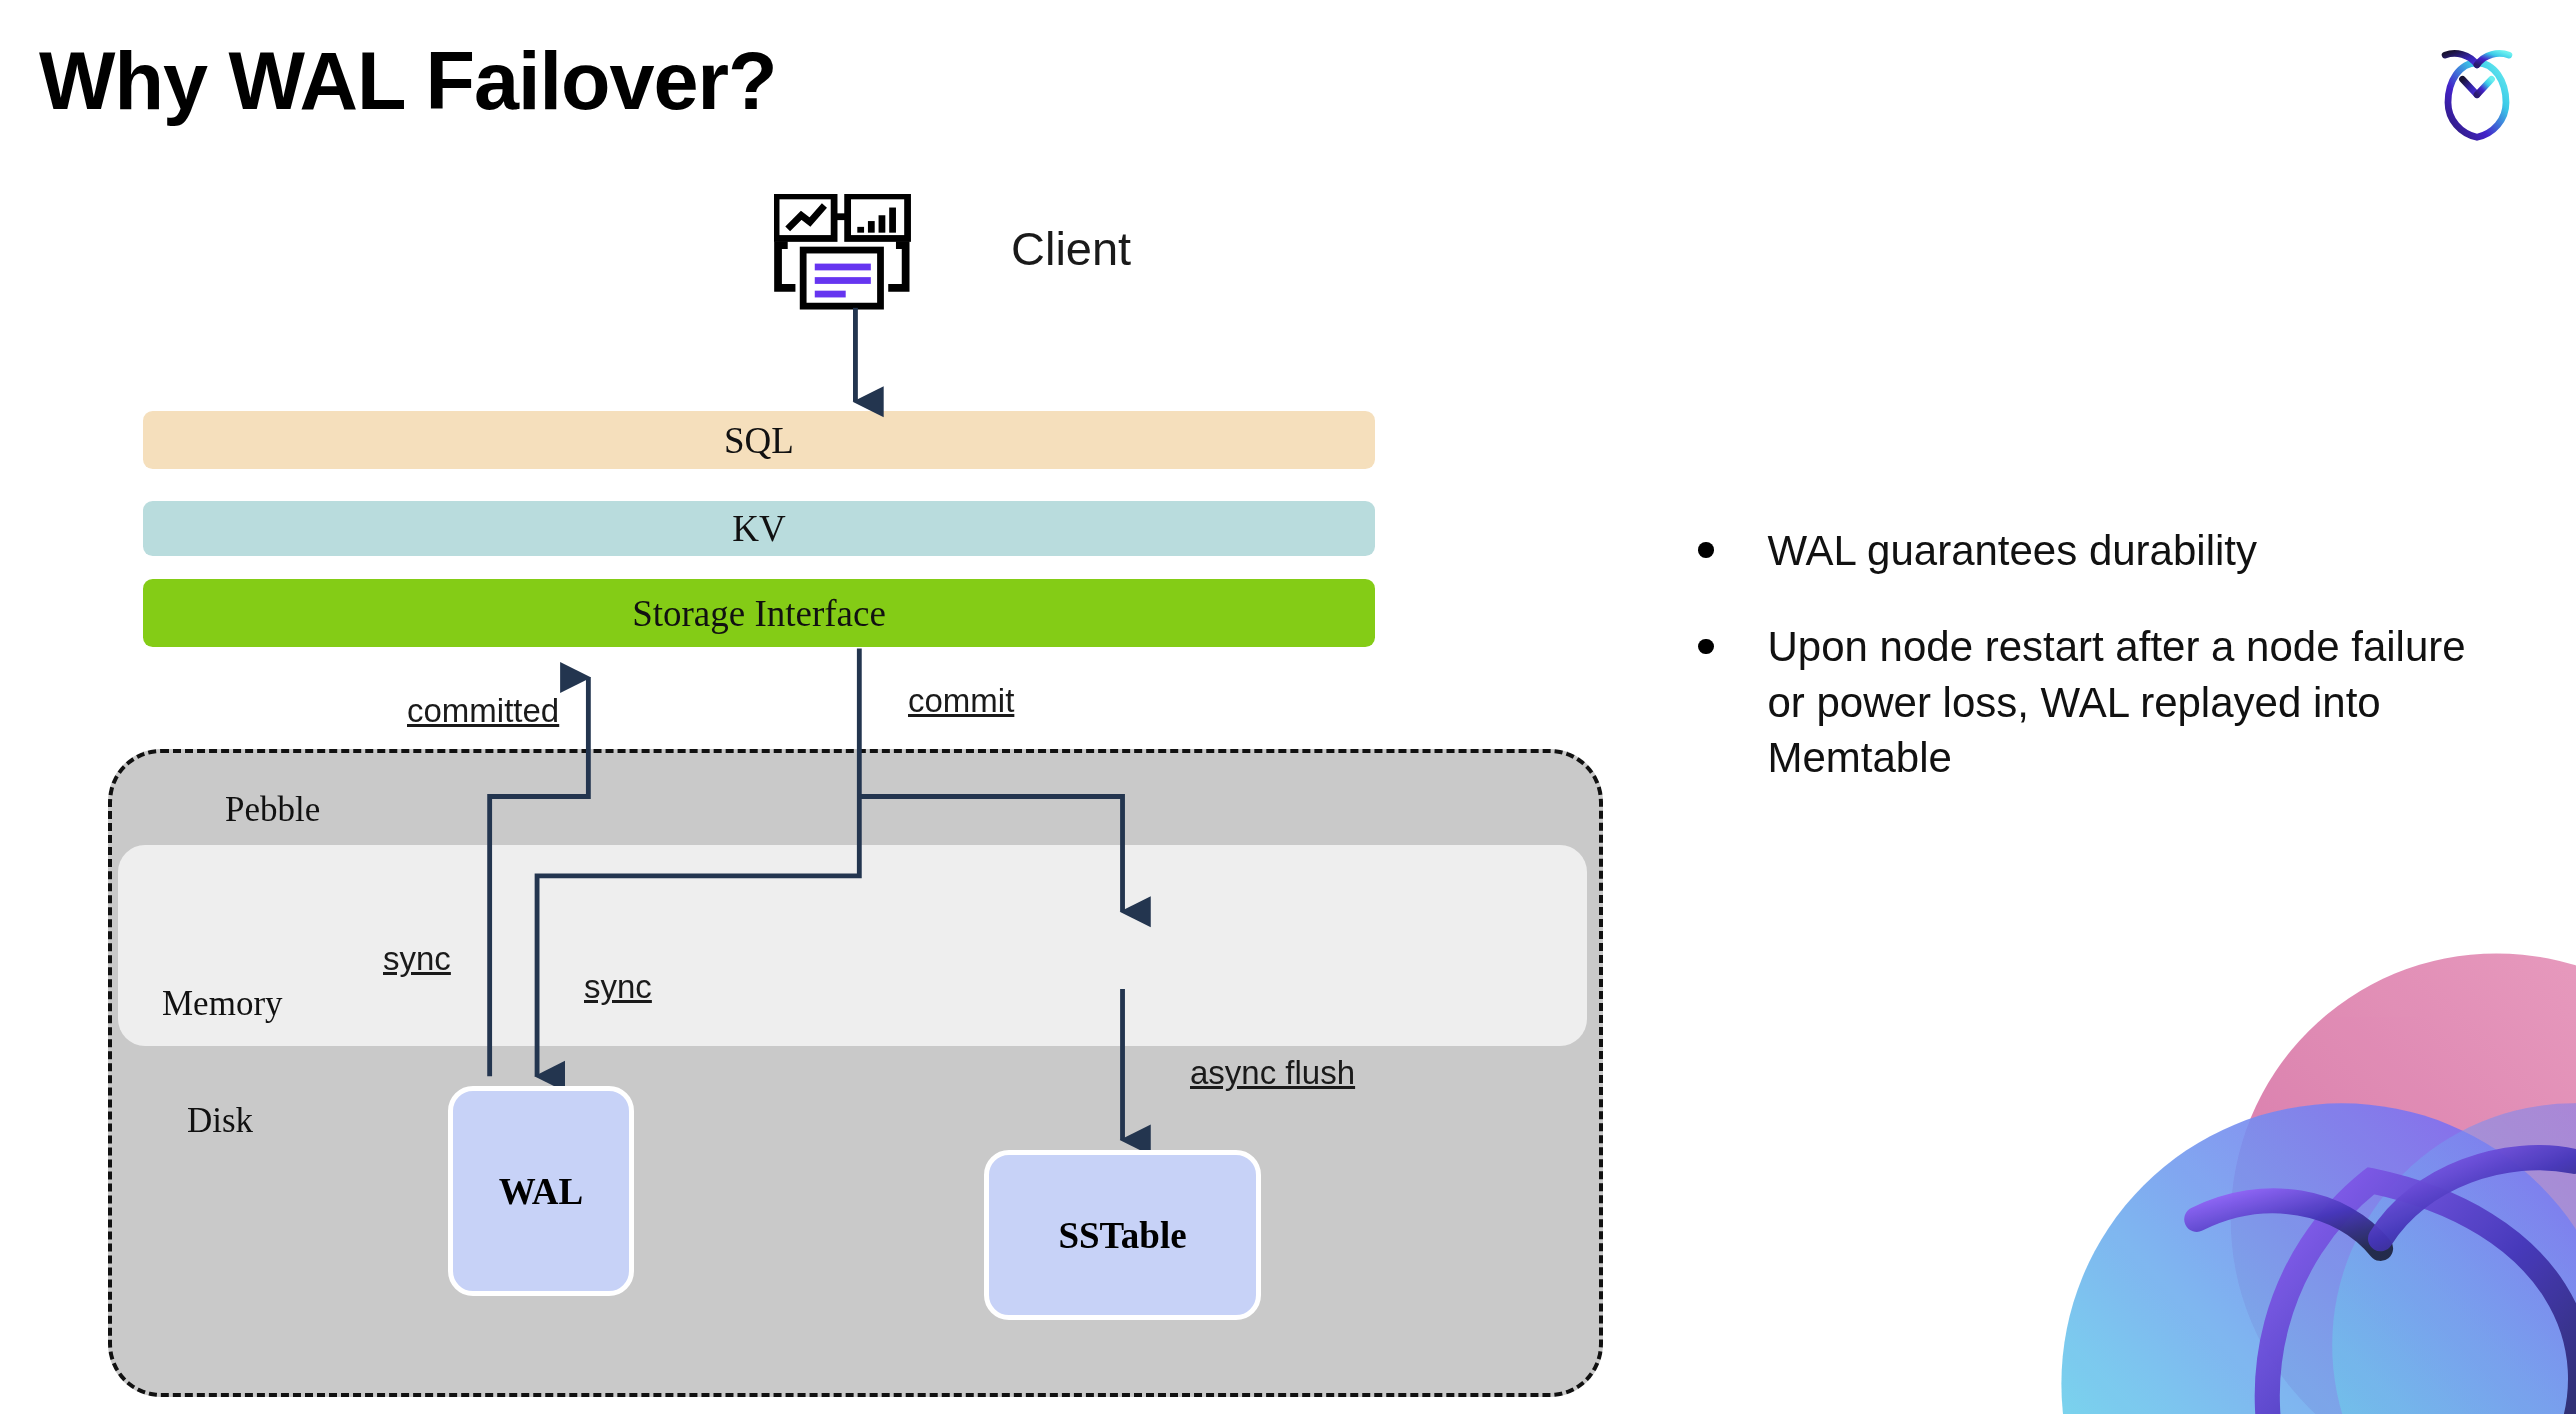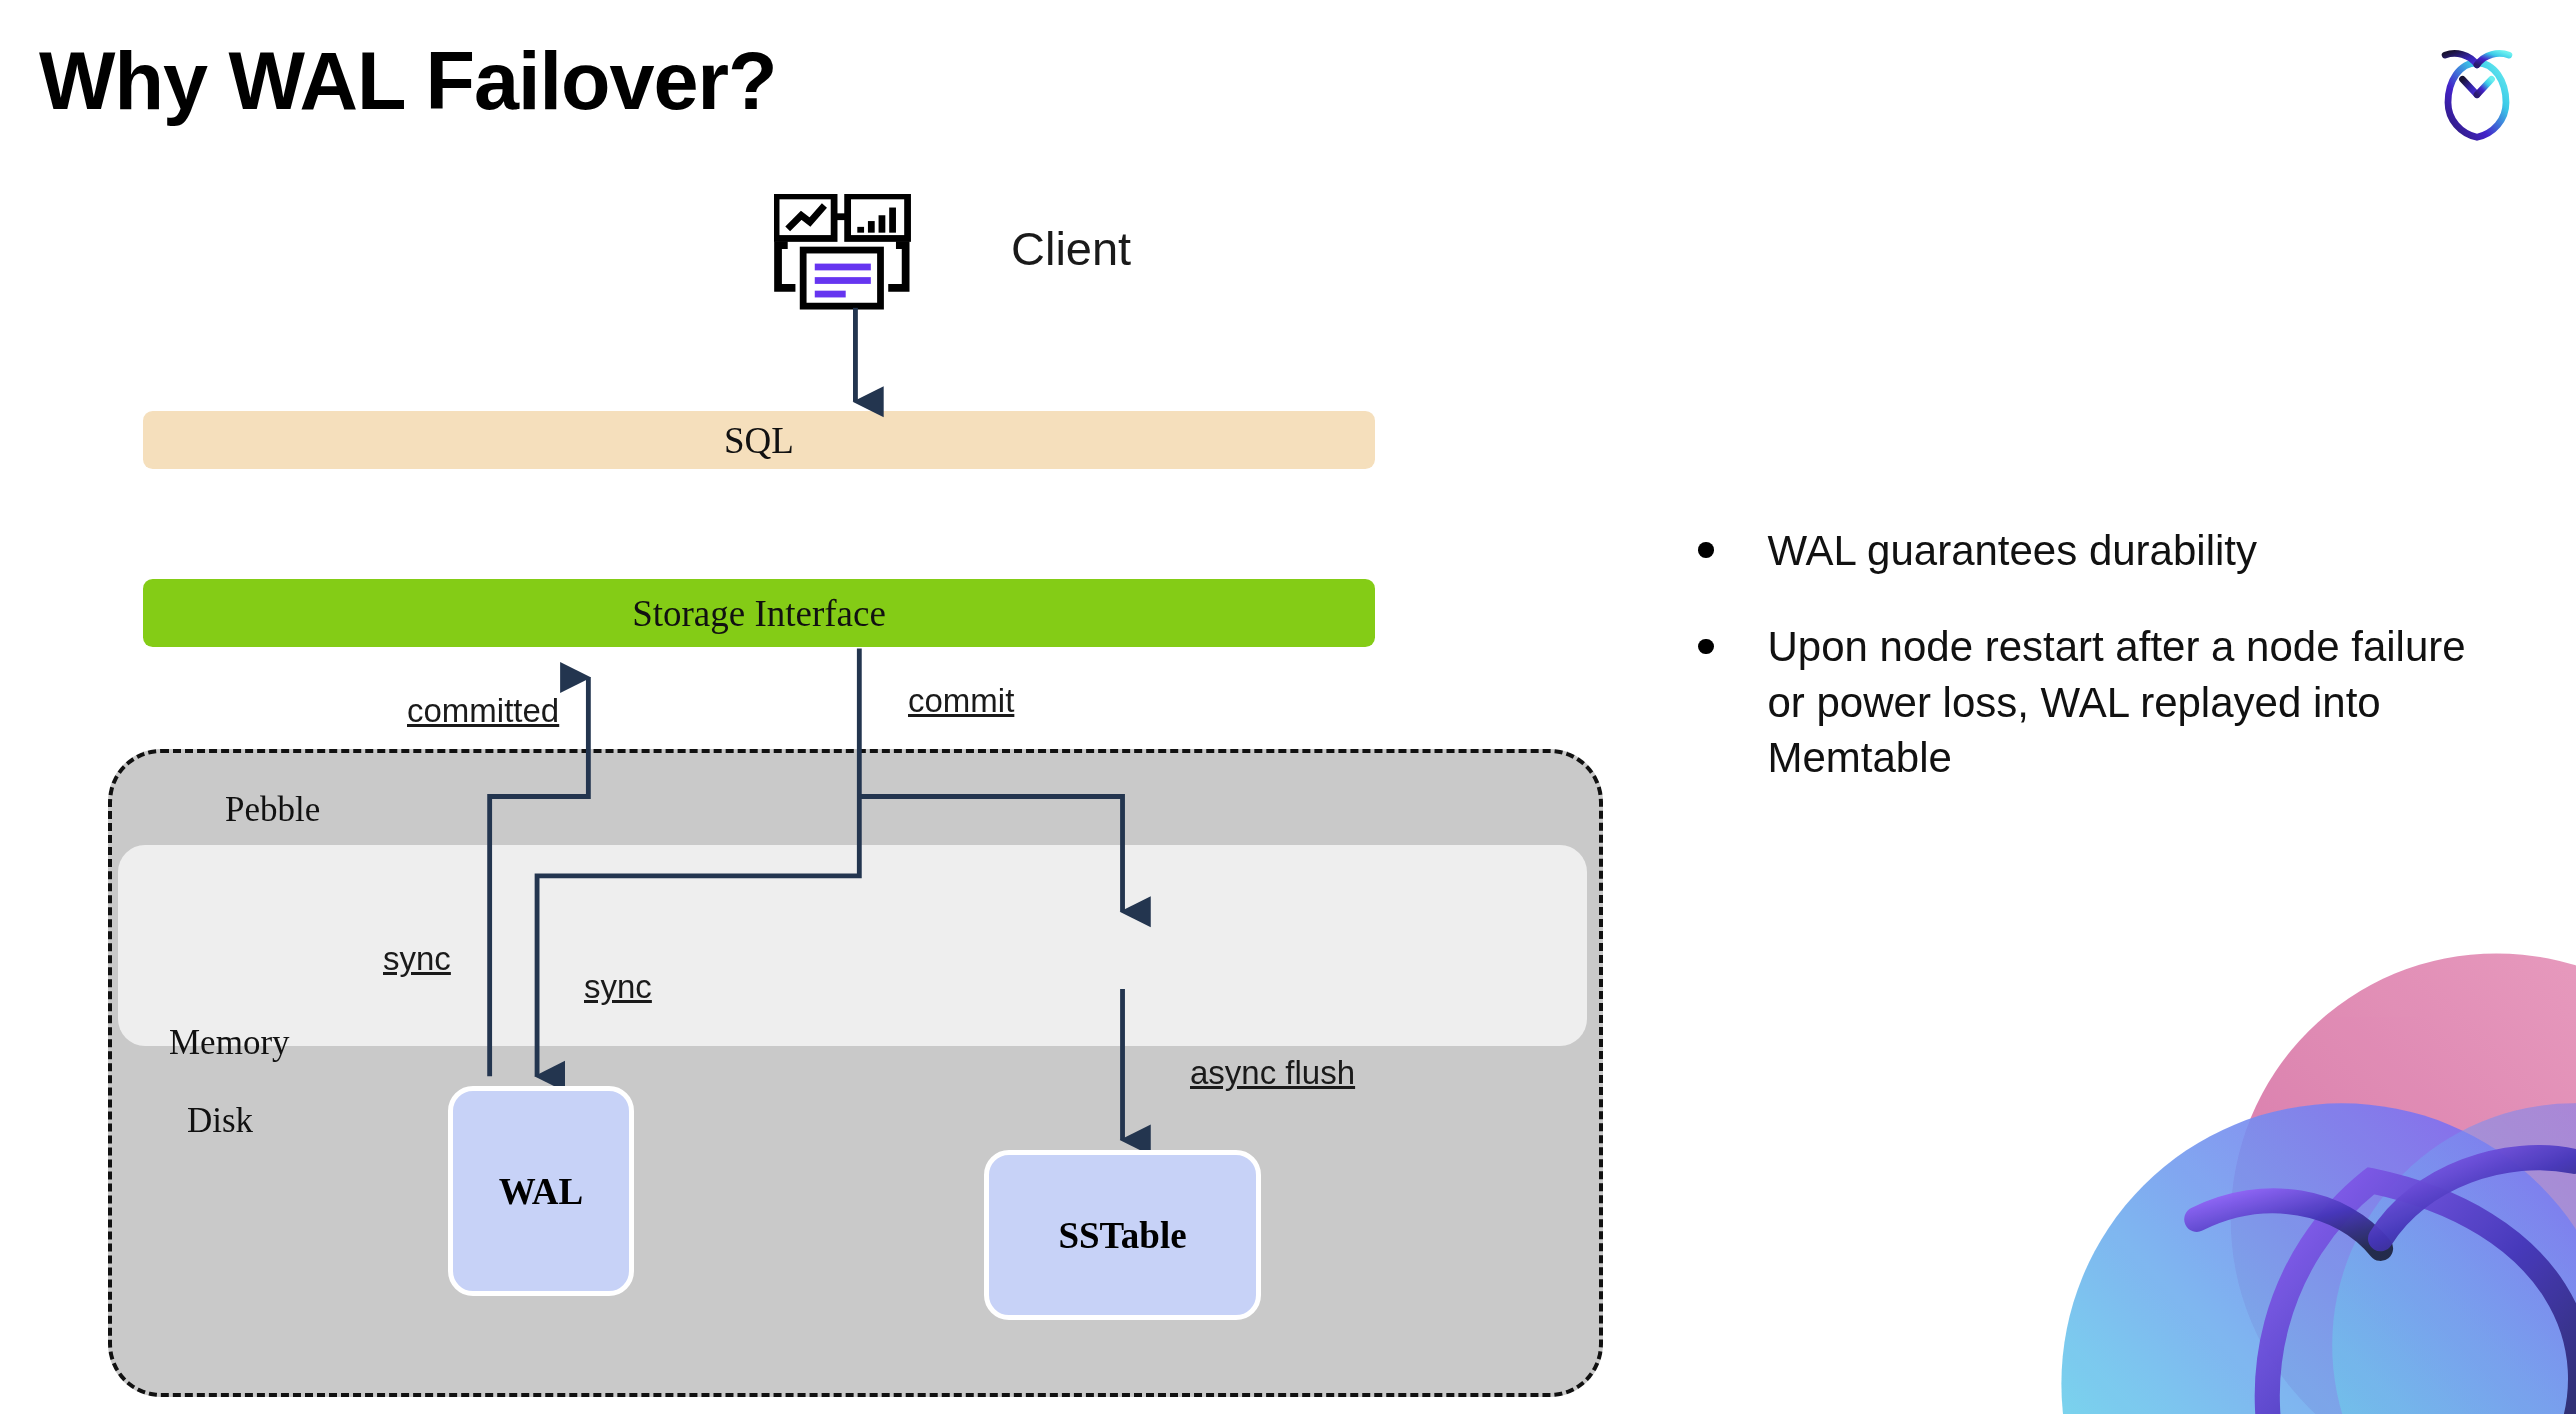--- a/index.html
+++ b/index.html
@@ -33,21 +33,21 @@
   #bar-storage{top:579px;height:68px;background:#84cc16;}
 
   
   #pebble-box{position:absolute;left:108px;top:749px;width:1495px;height:648px;
               background:#c9c9c9;border:4.8px dashed #111;border-radius:53px;box-sizing:border-box;}
   #memory-box{position:absolute;left:118px;top:845px;width:1469px;height:201px;
               background:#eeeeee;border-radius:27px;box-sizing:border-box;}
 
   .zone-label{position:absolute;font-family:"Liberation Serif",serif;font-size:35px;color:#111;}
   #label-pebble{left:225px;top:790px;}
-  #label-memory{left:169px;top:984px;margin-top:39px;}
+  #label-memory{left:162px;top:984px;}
   #label-disk{left:187px;top:1101px;}
 
   
   .node{position:absolute;display:flex;align-items:center;justify-content:center;
         background:#c7d2f7;font-family:"Liberation Serif",serif;font-weight:700;color:#000;}
   #node-memtable{left:984px;top:924px;width:277px;height:65px;border:3.9px solid #a8a8a8;
                  border-radius:13.5px;font-size:37px;box-sizing:border-box;}
   #node-wal{left:448px;top:1086px;width:186px;height:210px;border:5.8px solid #ffffff;
             border-radius:25px;font-size:37px;box-sizing:border-box;}
   #node-sstable{left:984px;top:1150px;width:277px;height:170px;border:5.8px solid #ffffff;
@@ -145,20 +145,21 @@
     <path d="M14 53 L4 53 L4 97 L22 97" fill="none" stroke="#000" stroke-width="8"></path>
     <path d="M126 53 L136 53 L136 97 L118 97" fill="none" stroke="#000" stroke-width="8"></path>
     <rect x="30" y="58" width="80" height="58" fill="#fff" stroke="#000" stroke-width="7"></rect>
     <rect x="42" y="72" width="58" height="7" fill="#6635f0"></rect>
     <rect x="42" y="86" width="58" height="7" fill="#6635f0"></rect>
     <rect x="42" y="100" width="32" height="7" fill="#6635f0"></rect>
   </svg>
   <div id="client-label">Client</div>
 
   <div class="layer-bar" id="bar-sql">SQL</div>
+  <div class="layer-bar" id="bar-kv">KV</div>
   <div class="layer-bar" id="bar-storage">Storage Interface</div>
 
   <div id="pebble-box"></div>
   <div id="memory-box"></div>
 
   <div class="zone-label" id="label-pebble">Pebble</div>
   <div class="zone-label" id="label-memory">Memory</div>
   <div class="zone-label" id="label-disk">Disk</div>
 
   <svg id="edges" viewBox="0 0 2662 1462">

